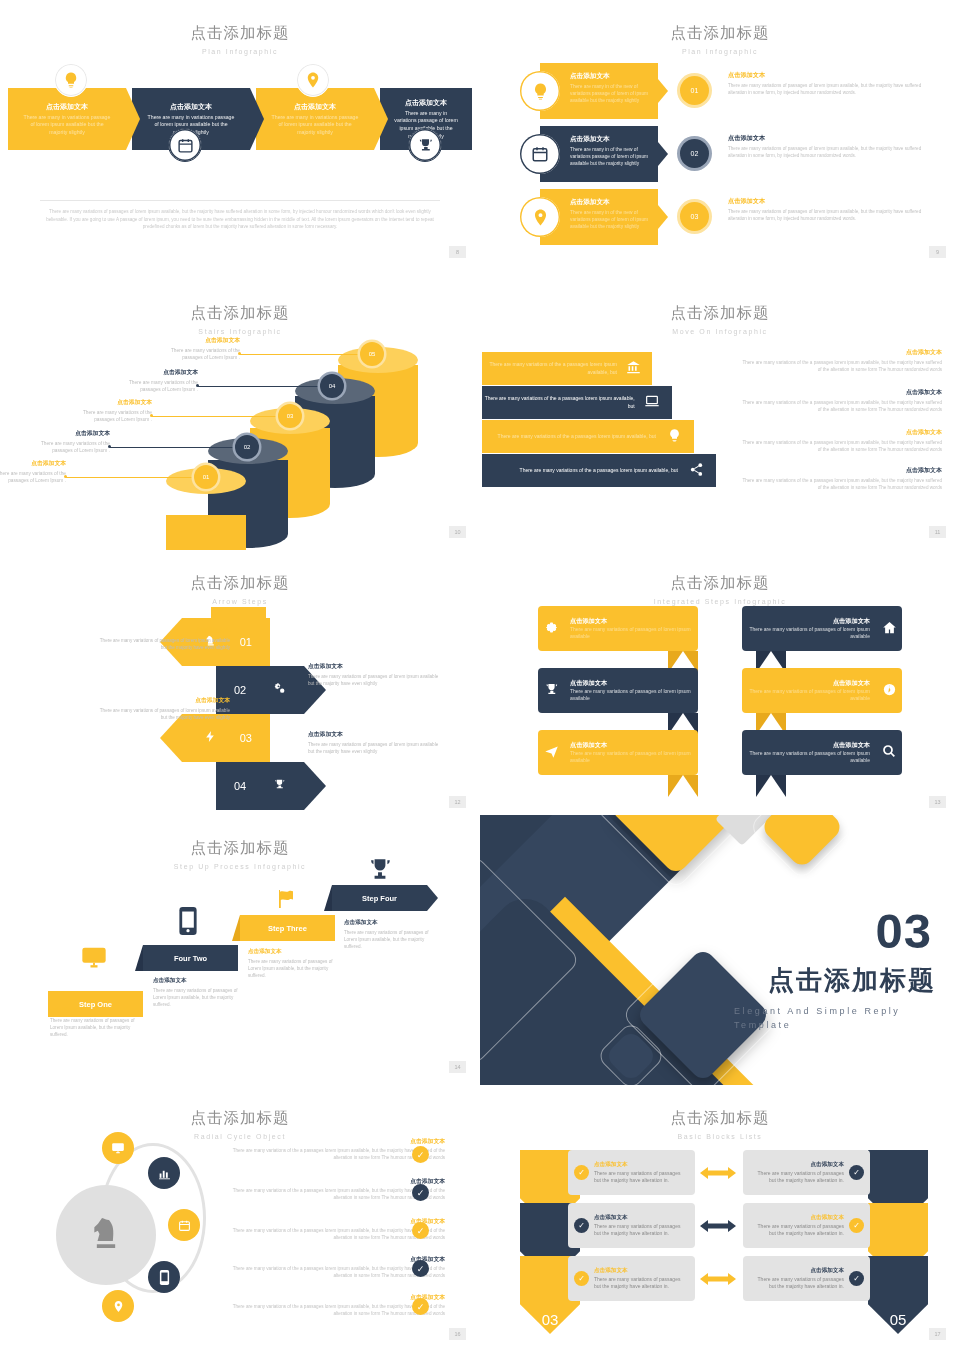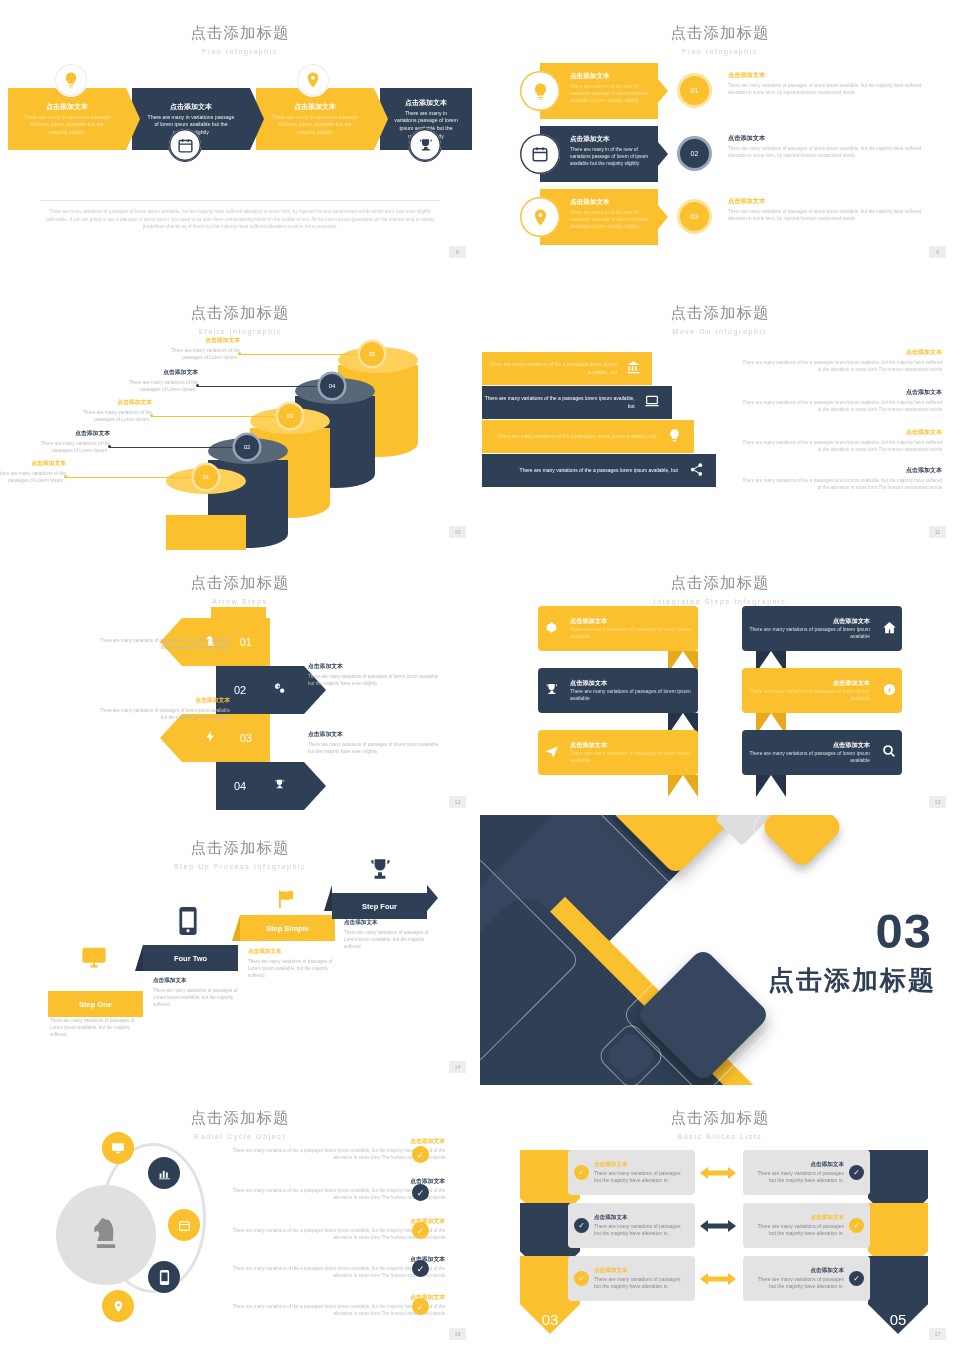--- a/index.html
+++ b/index.html
@@ -614,33 +614,33 @@
           <rect x="0" y="0" width="16" height="26" rx="3"></rect>
           <rect x="2.6" y="4.2" width="10.8" height="15" fill="#fff"></rect>
           <circle cx="8" cy="22" r="1.5" fill="#fff"></circle>
         </svg>
   </div>
   <div class="su-txt" style="left:153px;top:162px">
     <div class="t ttl-d">点击添加文本</div>
     <div class="b">There are many variations of passages of Lorem Ipsum available, but the majority suffered.</div>
   </div>
 
-  <div class="su yel" style="left:240px;top:100px;width:95px">Step Simple</div>
+  <div class="su yel" style="left:240px;top:100px;width:95px">Step Three</div>
   <div class="su-side" style="left:232px;top:100px;border-left:8px solid transparent;border-bottom:26px solid #e8a91c"></div>
   <div class="su-ic" style="left:275px;top:72px;color:#fbc02d">
     <svg width="24" height="24" viewBox="0 0 24 24" fill="#fbc02d">
           <path d="M4 3v18h1.8V13c3-1.6 5.6.9 8.6-.6 1.4-.7 2.4-.4 3.6.1V4.2c-1.6-.6-2.8-.8-4.4 0-3 1.5-5.6-1-8.6.6V3H4z"></path>
         </svg>
   </div>
   <div class="su-txt" style="left:248px;top:133px">
     <div class="t ttl-y">点击添加文本</div>
     <div class="b">There are many variations of passages of Lorem Ipsum available, but the majority suffered.</div>
   </div>
 
-  <div class="su nav" style="left:332px;top:78px;width:95px">Step Four</div>
+  <div class="su nav" style="left:332px;top:70px;width:95px">Step Four</div>
   <div class="su-side" style="left:324px;top:70px;border-left:8px solid transparent;border-bottom:26px solid #26344a"></div>
   <div style="position:absolute;left:427px;top:70px;width:0;height:0;border-top:13px solid transparent;border-bottom:13px solid transparent;border-left:11px solid #2f3f55"></div>
   <div class="su-ic" style="left:367px;top:42px;color:#2f3f55">
     <svg width="26" height="26" viewBox="0 0 24 24" fill="#2f3f55">
           <path d="M7 2h10v5.5a5 5 0 01-10 0V2zm-3.2 1h2.2v3.6a3.2 3.2 0 01-2.2-3V3zm15 0H21v.6a3.2 3.2 0 01-2.2 3V3zM10.2 14h3.6v3.2H17V20H7v-2.8h3.2V14z"></path>
         </svg>
   </div>
   <div class="su-txt" style="left:344px;top:104px">
     <div class="t ttl-d">点击添加文本</div>
     <div class="b">There are many variations of passages of Lorem Ipsum available, but the majority suffered.</div>
@@ -662,20 +662,21 @@
   <div class="dmd" style="left:292px;top:-18px;width:60px;height:60px;background:#fbc02d;box-shadow:4px 4px 10px rgba(0,0,0,.25)"></div>
   <div class="dmd-o" style="left:284px;top:-26px;width:76px;height:76px"></div>
 
   <div class="dmd" style="left:175px;top:152px;width:96px;height:96px;background:#35465e;box-shadow:6px 6px 16px rgba(0,0,0,.35)"></div>
   <div class="dmd-o" style="left:165px;top:142px;width:116px;height:116px"></div>
   <div class="dmd" style="left:132px;top:222px;width:38px;height:38px;background:#35465e"></div>
   <div class="dmd-o" style="left:126px;top:216px;width:50px;height:50px"></div>
 
   <div class="cv-03">03</div>
   <div class="cv-ttl">点击添加标题</div>
+  <div class="cv-sub">Elegant And Simple Reply Template</div>
 </div>
 
 <div class="slide col0 w" style="top:1085px;height:267px">
   <div class="hdr">
     <div class="s-title">点击添加标题</div>
     <div class="s-sub">Radial Cycle Object</div>
   </div>
 
   <div class="rc-ring" style="left:100px;top:58px;width:106px;height:150px"></div>
   <div class="rc-big" style="left:56px;top:100px;width:100px;height:100px">

